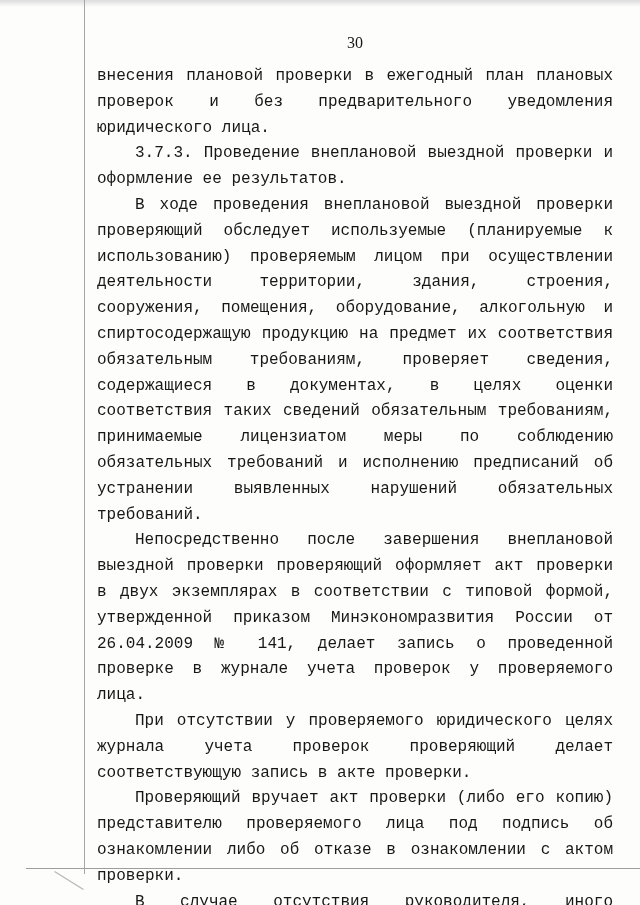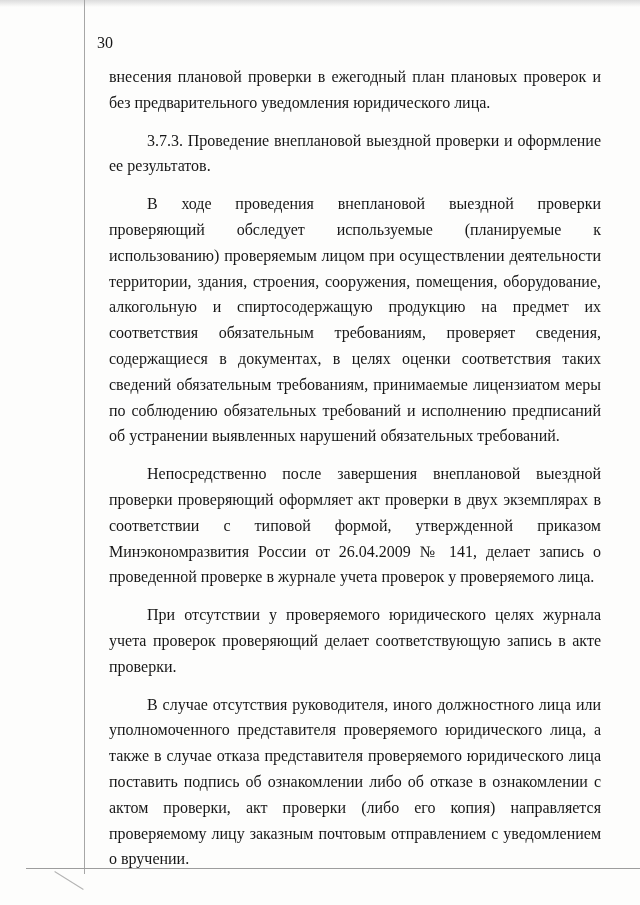--- a/index.html
+++ b/index.html
@@ -51,27 +51,28 @@
   }
   .content {
     position: absolute;
     left: 97px;
     top: 34px;
     width: 516px;
   }
   .page-number {
     margin: 0 0 12px 0;
     font-size: 16px;
-    text-align: left;
+    text-align: center;
   }
   p.para {
-    margin: 12px;
+    margin: 0;
     font-size: 16px;
     line-height: 25.8px;
     text-align: justify;
+    font-family: Liberation Mono, monospace;
   }
   p.para.indent {
     text-indent: 38px;
   }
 </style>
 </head>
 <body>
 
 <div class="page">
   <div class="top-smudge"></div>
@@ -80,15 +81,16 @@
   <div class="corner-mark"></div>
 
   <div class="content">
     <p class="page-number">30</p>
 
     <p class="para">внесения плановой проверки в ежегодный план плановых проверок и без предварительного уведомления юридического лица.</p>
     <p class="para indent">3.7.3. Проведение внеплановой выездной проверки и оформление ее результатов.</p>
     <p class="para indent">В ходе проведения внеплановой выездной проверки проверяющий обследует используемые (планируемые к использованию) проверяемым лицом при осуществлении деятельности территории, здания, строения, сооружения, помещения, оборудование, алкогольную и спиртосодержащую продукцию на предмет их соответствия обязательным требованиям, проверяет сведения, содержащиеся в документах, в целях оценки соответствия таких сведений обязательным требованиям, принимаемые лицензиатом меры по соблюдению обязательных требований и исполнению предписаний об устранении выявленных нарушений обязательных требований.</p>
     <p class="para indent">Непосредственно после завершения внеплановой выездной проверки проверяющий оформляет акт проверки в двух экземплярах в соответствии с типовой формой, утвержденной приказом Минэкономразвития России от 26.04.2009 № 141, делает запись о проведенной проверке в журнале учета проверок у проверяемого лица.</p>
     <p class="para indent">При отсутствии у проверяемого юридического целях журнала учета проверок проверяющий делает соответствующую запись в акте проверки.</p>
+    <p class="para indent">Проверяющий вручает акт проверки (либо его копию) представителю проверяемого лица под подпись об ознакомлении либо об отказе в ознакомлении с актом проверки.</p>
     <p class="para indent">В случае отсутствия руководителя, иного должностного лица или уполномоченного представителя проверяемого юридического лица, а также в случае отказа представителя проверяемого юридического лица поставить подпись об ознакомлении либо об отказе в ознакомлении с актом проверки, акт проверки (либо его копия) направляется проверяемому лицу заказным почтовым отправлением с уведомлением о вручении.</p>
   </div>
 </div>
 
 </body></html>

